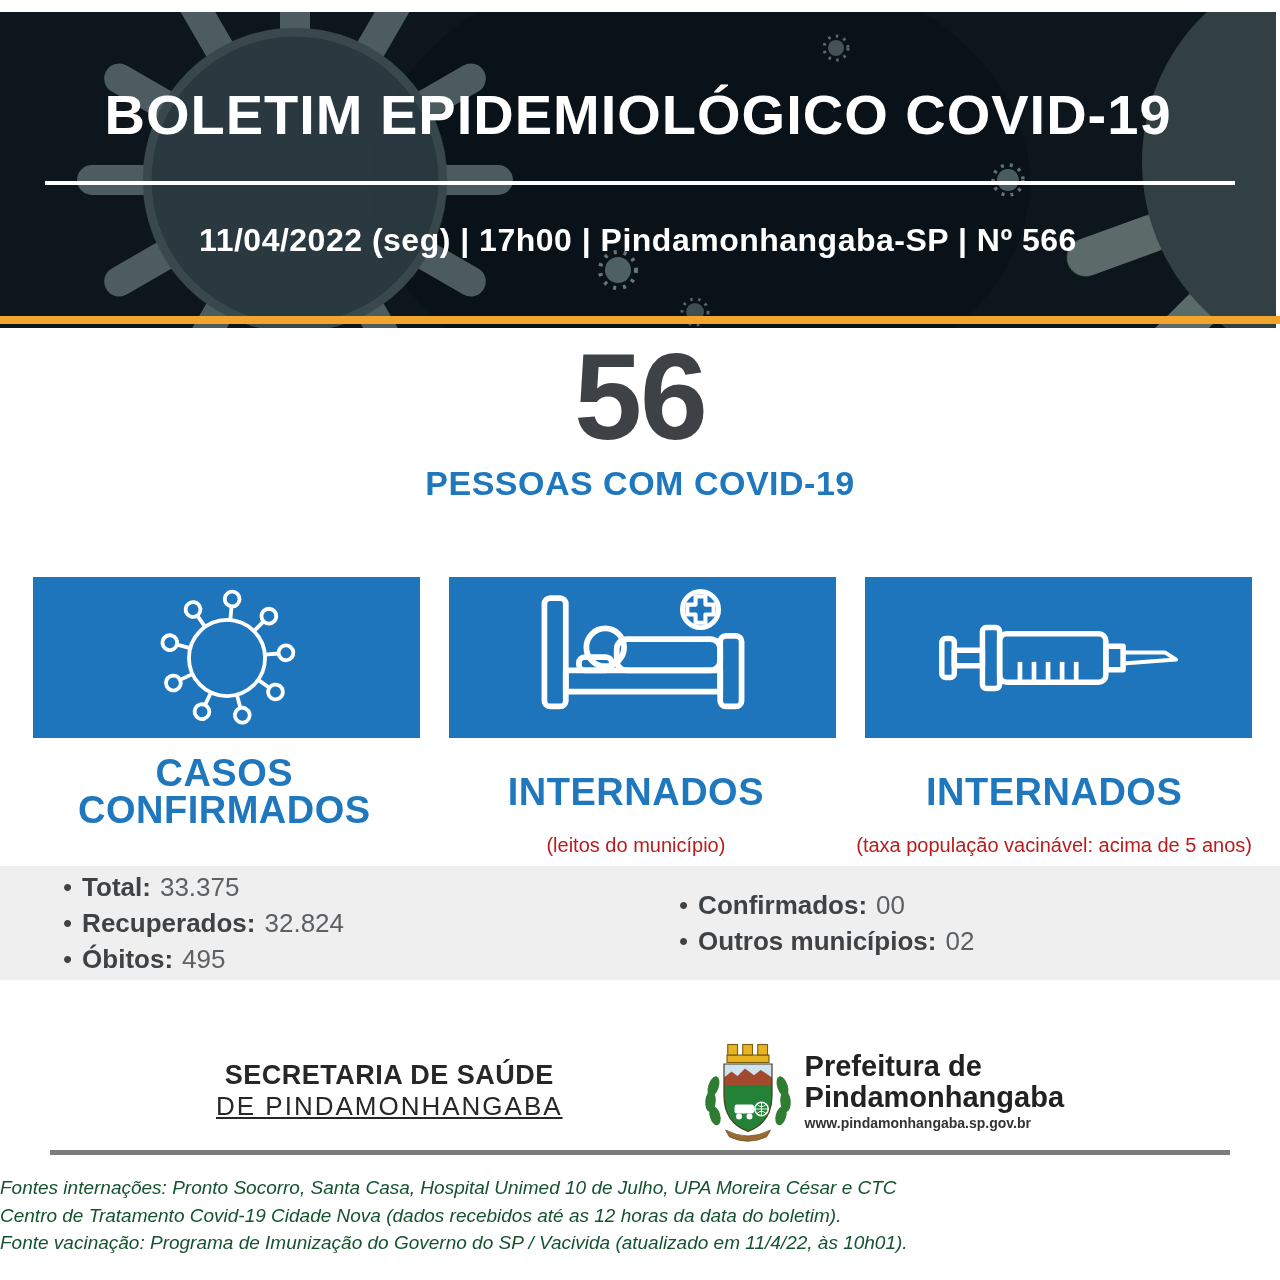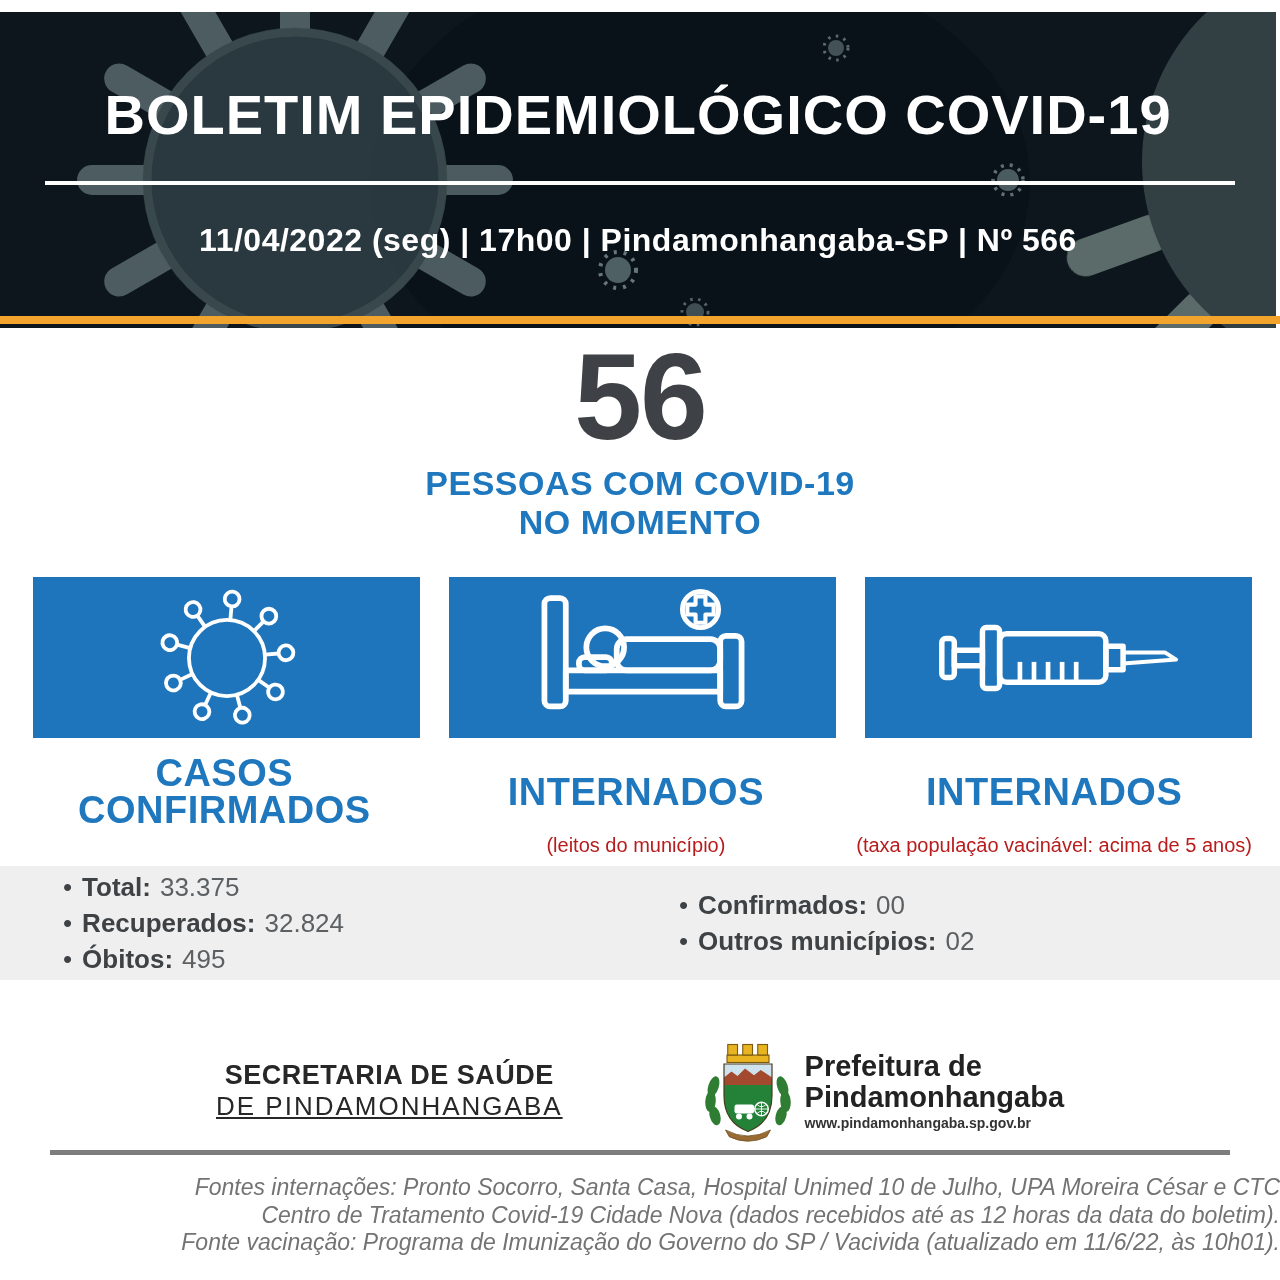--- a/index.html
+++ b/index.html
@@ -56,22 +56,22 @@
   .org{text-align:center;color:#272727;}
   .org-line1{font-size:27px;font-weight:700;letter-spacing:0.5px;white-space:nowrap;}
   .org-line2{font-size:26px;font-weight:400;letter-spacing:2px;margin-top:0;white-space:nowrap;text-decoration:underline;}
   .logo{display:flex;align-items:center;gap:12px;}
   .logo-text{color:#222222;text-align:left;}
   .logo-name1,.logo-name2{font-size:29px;font-weight:700;line-height:1.05;white-space:nowrap;}
   .logo-site{font-size:14px;font-weight:700;color:#333333;margin-top:3px;white-space:nowrap;}
   
   .bottom-divider{position:absolute;top:1150px;left:50px;width:1180px;height:5px;background:#7d7d7d;}
   .footnotes{
-    position:absolute;top:1174px;left:0;width:100%;text-align:right;
-    font-style:italic;color:#737373;font-size:23px;line-height:27.5px;
+    position:absolute;top:1174px;left:0;width:100%;text-align:left;
+    font-style:italic;color:#14532d;font-size:19px;line-height:27.5px;
   }
 </style>
 </head>
 <body>
 
 <div class="poster">
 
   <div class="hero">
     <svg class="hero-art" viewBox="0 0 1280 316" preserveAspectRatio="none" aria-hidden="true">
       <rect width="1280" height="316" fill="#0c161c"></rect>
@@ -122,21 +122,20 @@
     </svg>
     <div class="hero-title">BOLETIM EPIDEMIOLÓGICO COVID-19</div>
     <div class="hero-divider"></div>
     <div class="hero-subtitle">11/04/2022 (seg) | 17h00 | Pindamonhangaba-SP | Nº 566</div>
   </div>
   <div class="accent-stripe"></div>
 
   <div class="big-number">56</div>
   <div class="big-label">
     <div>PESSOAS COM COVID-19</div>
-    <div>NO MOMENTO</div>
   </div>
 
   <div class="cards">
     <div class="card">
       <svg width="148" height="148" viewBox="0 0 140 140" aria-hidden="true">
         <g stroke="#ffffff" stroke-width="3.6" fill="none">
           <circle cx="70" cy="70" r="36"></circle>
           <g transform="rotate(5 70 70)">
             <g>
                 <line x1="70" y1="34" x2="70" y2="21"></line>
@@ -290,16 +289,16 @@
         <div class="logo-name2">Pindamonhangaba</div>
         <div class="logo-site">www.pindamonhangaba.sp.gov.br</div>
       </div>
     </div>
   </div>
 
   <div class="bottom-divider"></div>
   <div class="footnotes">
     <div>Fontes internações: Pronto Socorro, Santa Casa, Hospital Unimed 10 de Julho, UPA Moreira César e CTC</div>
     <div>Centro de Tratamento Covid-19 Cidade Nova (dados recebidos até as 12 horas da data do boletim).</div>
-    <div>Fonte vacinação: Programa de Imunização do Governo do SP / Vacivida (atualizado em 11/6/22, às 10h01).</div>
+    <div>Fonte vacinação: Programa de Imunização do Governo do SP / Vacivida (atualizado em 11/4/22, às 10h01).</div>
   </div>
 
 </div>
 
 </body></html>

